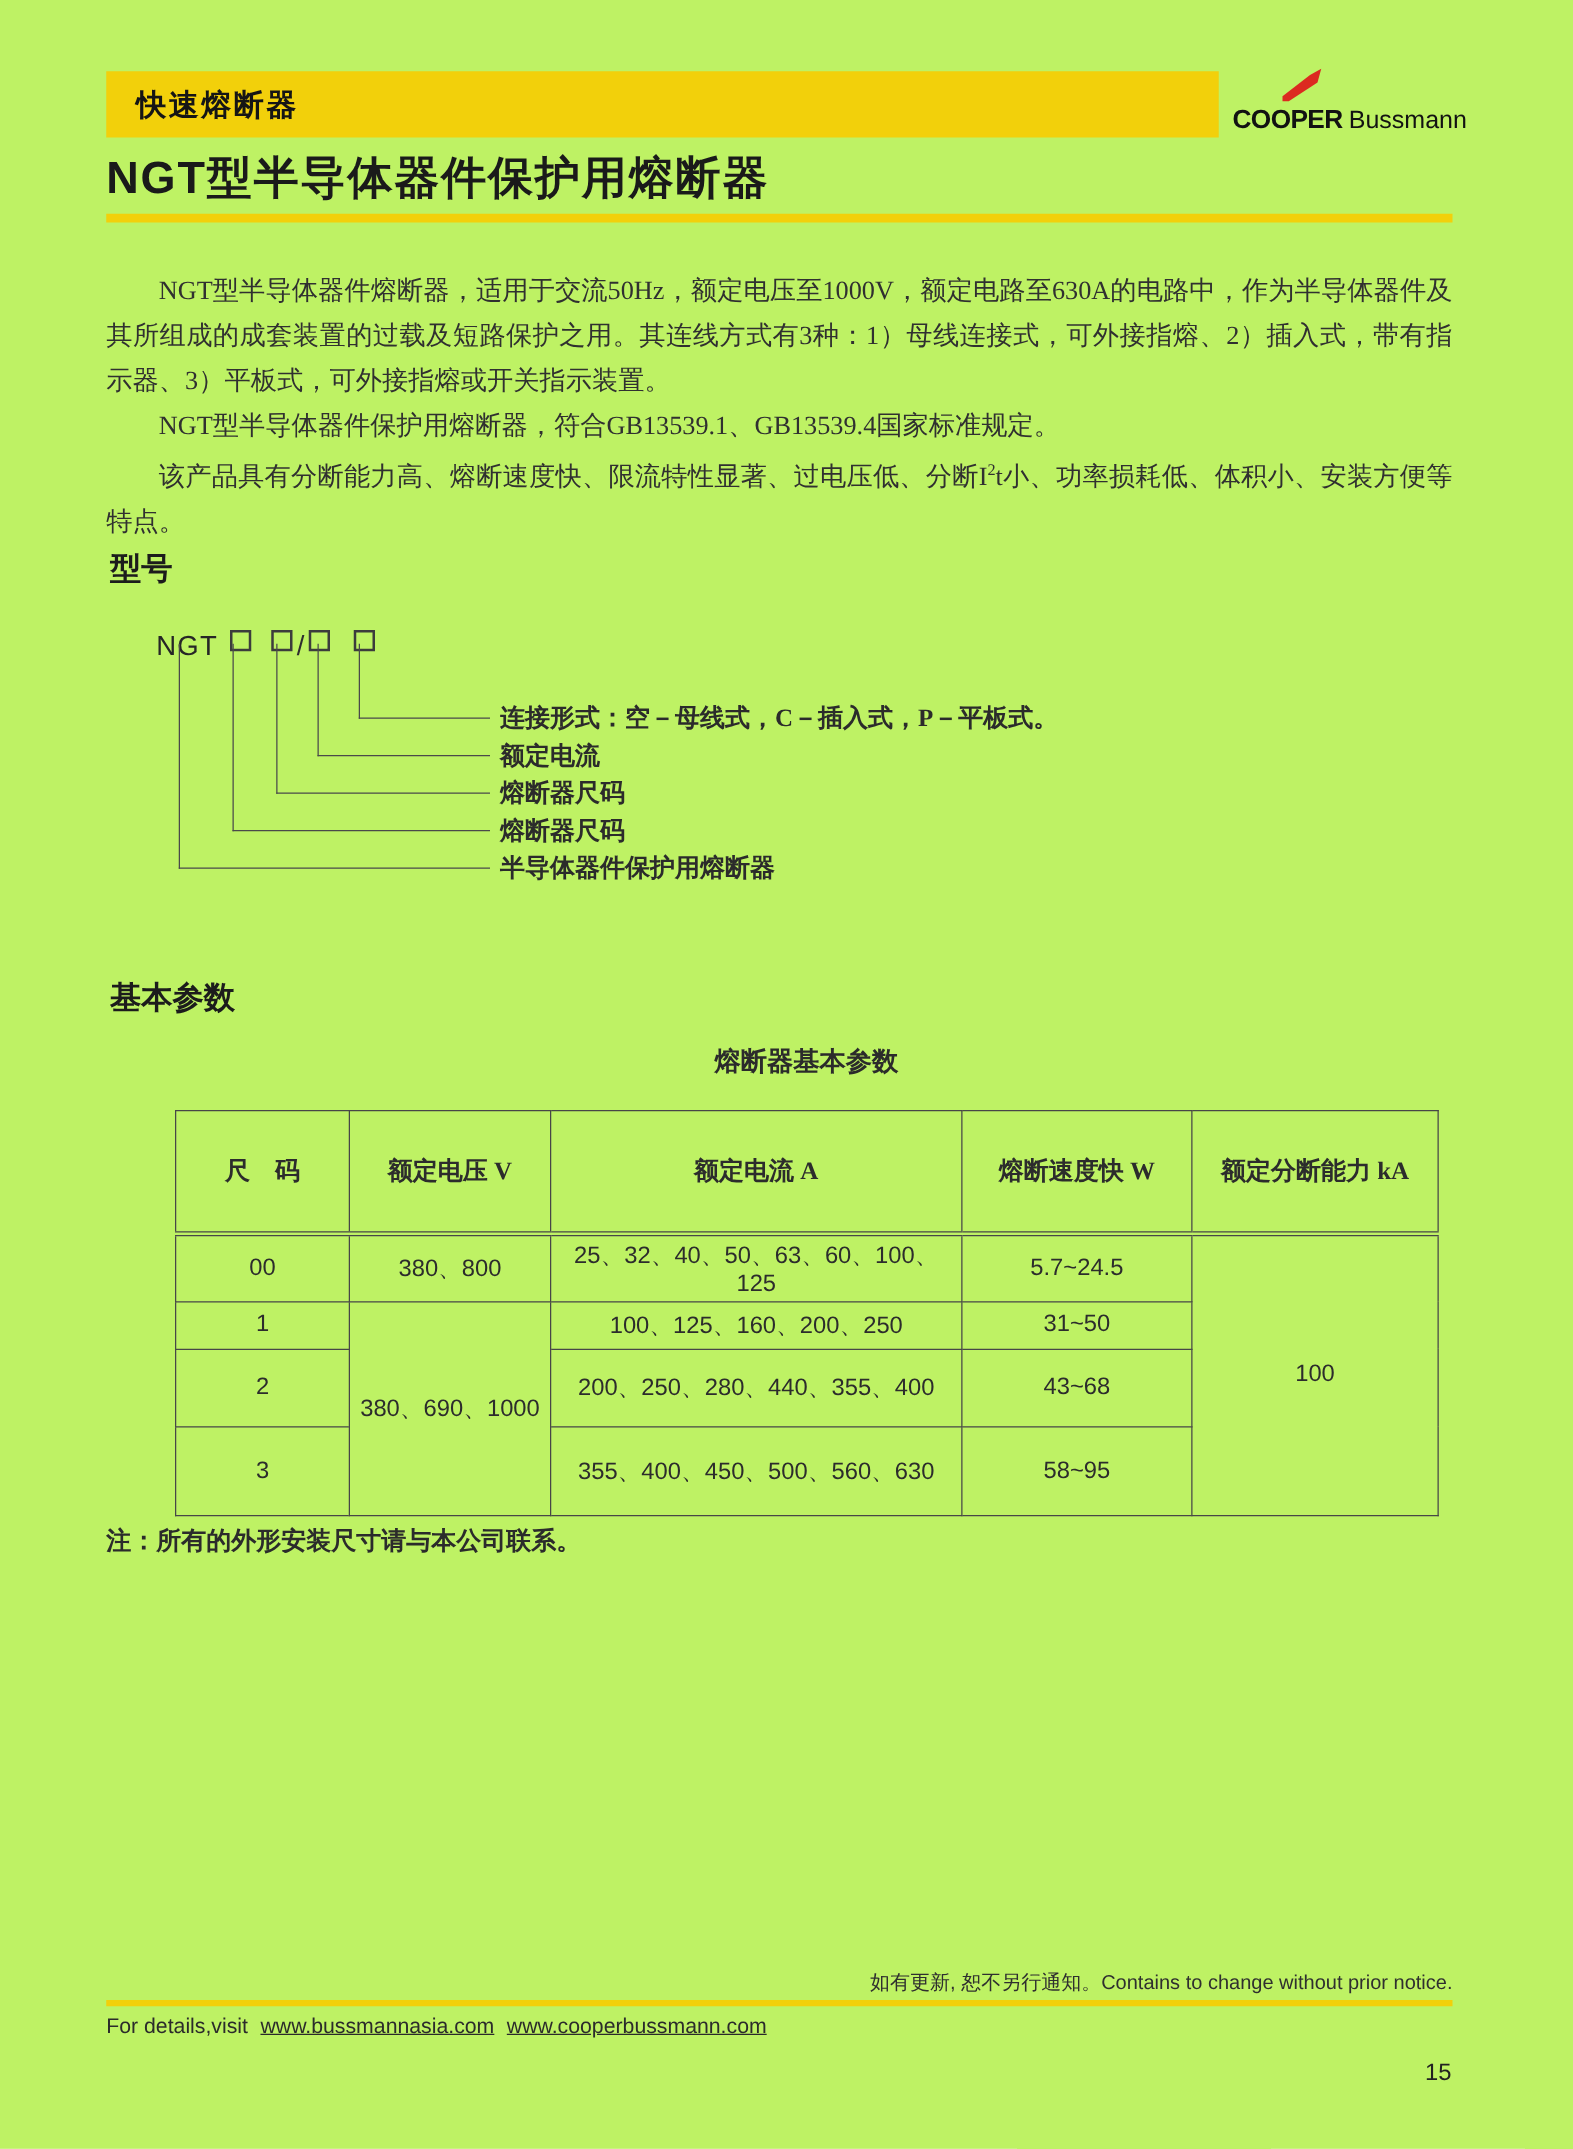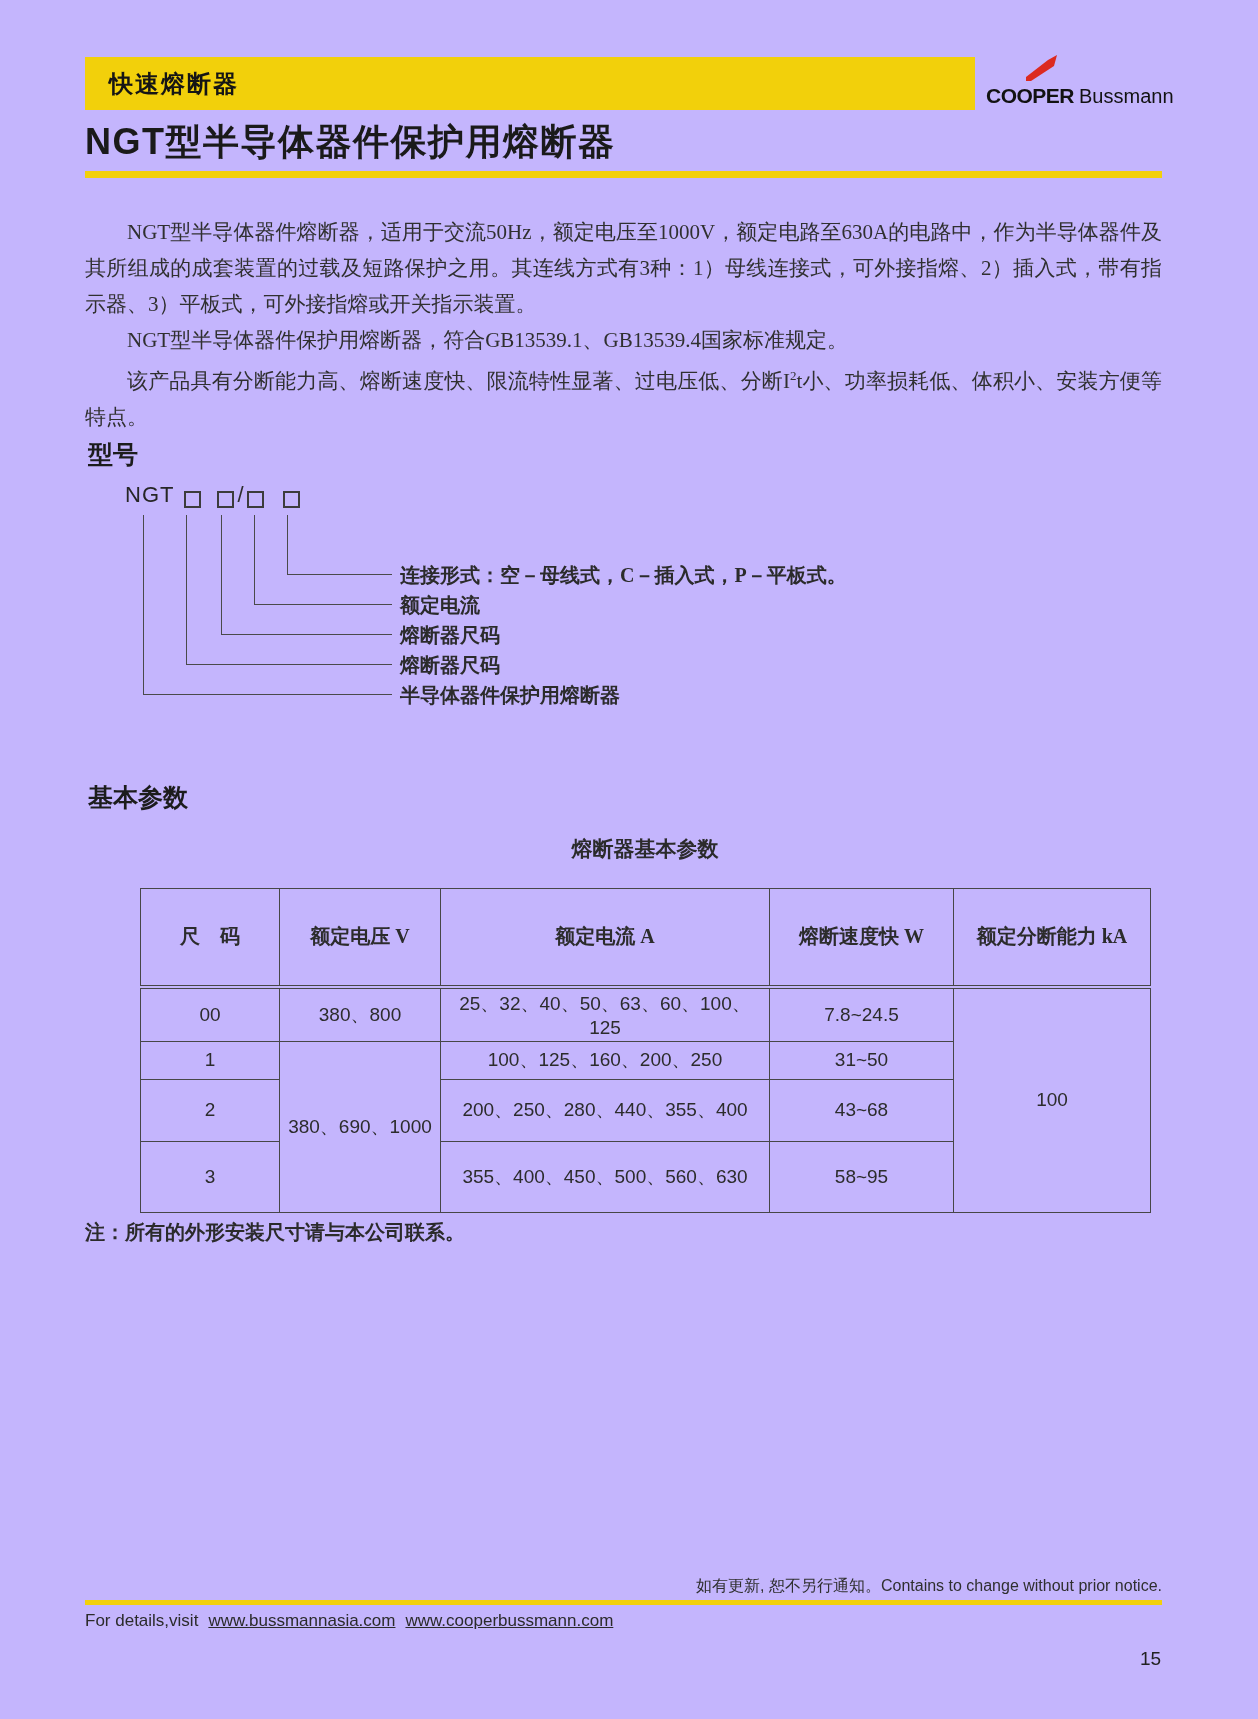--- a/index.html
+++ b/index.html
@@ -1,18 +1,18 @@
 <!DOCTYPE html>
 <html><head>
 <meta charset="utf-8">
 <style>
   * { box-sizing: border-box; margin: 0; padding: 0; }
   html, body { width: 1258px; height: 1719px; margin: 0; }
   body { background: #fcfcfa; font-family: "Liberation Sans", sans-serif; }
-  .page { position: relative; width: 1258px; height: 1719px; background: #c4b5fd; overflow: hidden; color: #2b2b2b; }
+  .page { position: relative; width: 1258px; height: 1719px; background: #bef264; overflow: hidden; color: #2b2b2b; }
 
   
   .cat-bar { position: absolute; left: 85px; top: 57px; width: 890px; height: 53px;
              background: #f2d00b; display: flex; align-items: center; padding-left: 24px; }
   .cat-bar .cat-label { font-size: 24px; font-weight: 700; color: #151515; letter-spacing: 2px;
              font-family: "Liberation Sans", sans-serif; }
   .brand { position: absolute; left: 986px; top: 54px; width: 190px; height: 58px; }
   .brand svg { position: absolute; left: 38px; top: 0; }
   .brand-line { position: absolute; left: 0; top: 30px; white-space: nowrap; }
   .brand-line .cooper { font-size: 21px; font-weight: 800; letter-spacing: -0.5px; color: #121212; }
@@ -26,22 +26,22 @@
   .intro { position: absolute; left: 85px; top: 214px; width: 1077px;
            font-family: "Liberation Serif", serif; font-size: 21px; line-height: 36px;
            color: #303030; text-align: justify; }
   .intro p { text-indent: 2em; }
   .intro sup { font-size: 13px; }
 
   
   .h2 { position: absolute; font-size: 25px; font-weight: 700; color: #1c1c1c;
         font-family: "Liberation Sans", sans-serif; }
   .model-heading { left: 88px; top: 438px; }
-  .model-code { position: absolute; left: 125px; top: 482px; height: 26px; display: flex;
-                align-items: flex-end; font-size: 22px; color: #262626; }
+  .model-code { position: absolute; left: 125px; top: 504px; height: 26px; display: flex;
+                align-items: flex-start; font-size: 22px; color: #262626; }
   .model-code .ngt { letter-spacing: 1px; font-family: "Liberation Sans", sans-serif; }
   .mbox { display: inline-block; width: 17px; height: 17px; border: 2px solid #3c3c3c; }
   .mb1 { margin-left: 10px; } .mb2 { margin-left: 16px; } .mb3 { margin-left: 3px; } .mb4 { margin-left: 19px; }
   .mslash { margin-left: 3px; font-size: 22px; color: #2e2e2e; }
   .conn { position: absolute; border-left: 1px solid #4a4a4a; border-bottom: 1px solid #4a4a4a; }
   .c1 { left: 287px; top: 515px; width: 105px; height: 60px; }
   .c2 { left: 254px; top: 515px; width: 138px; height: 90px; }
   .c3 { left: 221px; top: 515px; width: 171px; height: 120px; }
   .c4 { left: 186px; top: 515px; width: 206px; height: 150px; }
   .c5 { left: 143px; top: 515px; width: 249px; height: 180px; }
@@ -141,21 +141,21 @@
       <th>尺　码</th>
       <th>额定电压 V</th>
       <th>额定电流 A</th>
       <th>熔断速度快 W</th>
       <th>额定分断能力 kA</th>
     </tr>
     <tr class="r0">
       <td>00</td>
       <td>380、800</td>
       <td class="cur">25、32、40、50、63、60、100、125</td>
-      <td>7.8~24.5</td>
+      <td>5.7~24.5</td>
       <td rowspan="4">100</td>
     </tr>
     <tr class="r1">
       <td>1</td>
       <td rowspan="3">380、690、1000</td>
       <td class="cur">100、125、160、200、250</td>
       <td>31~50</td>
     </tr>
     <tr class="r2">
       <td>2</td>

